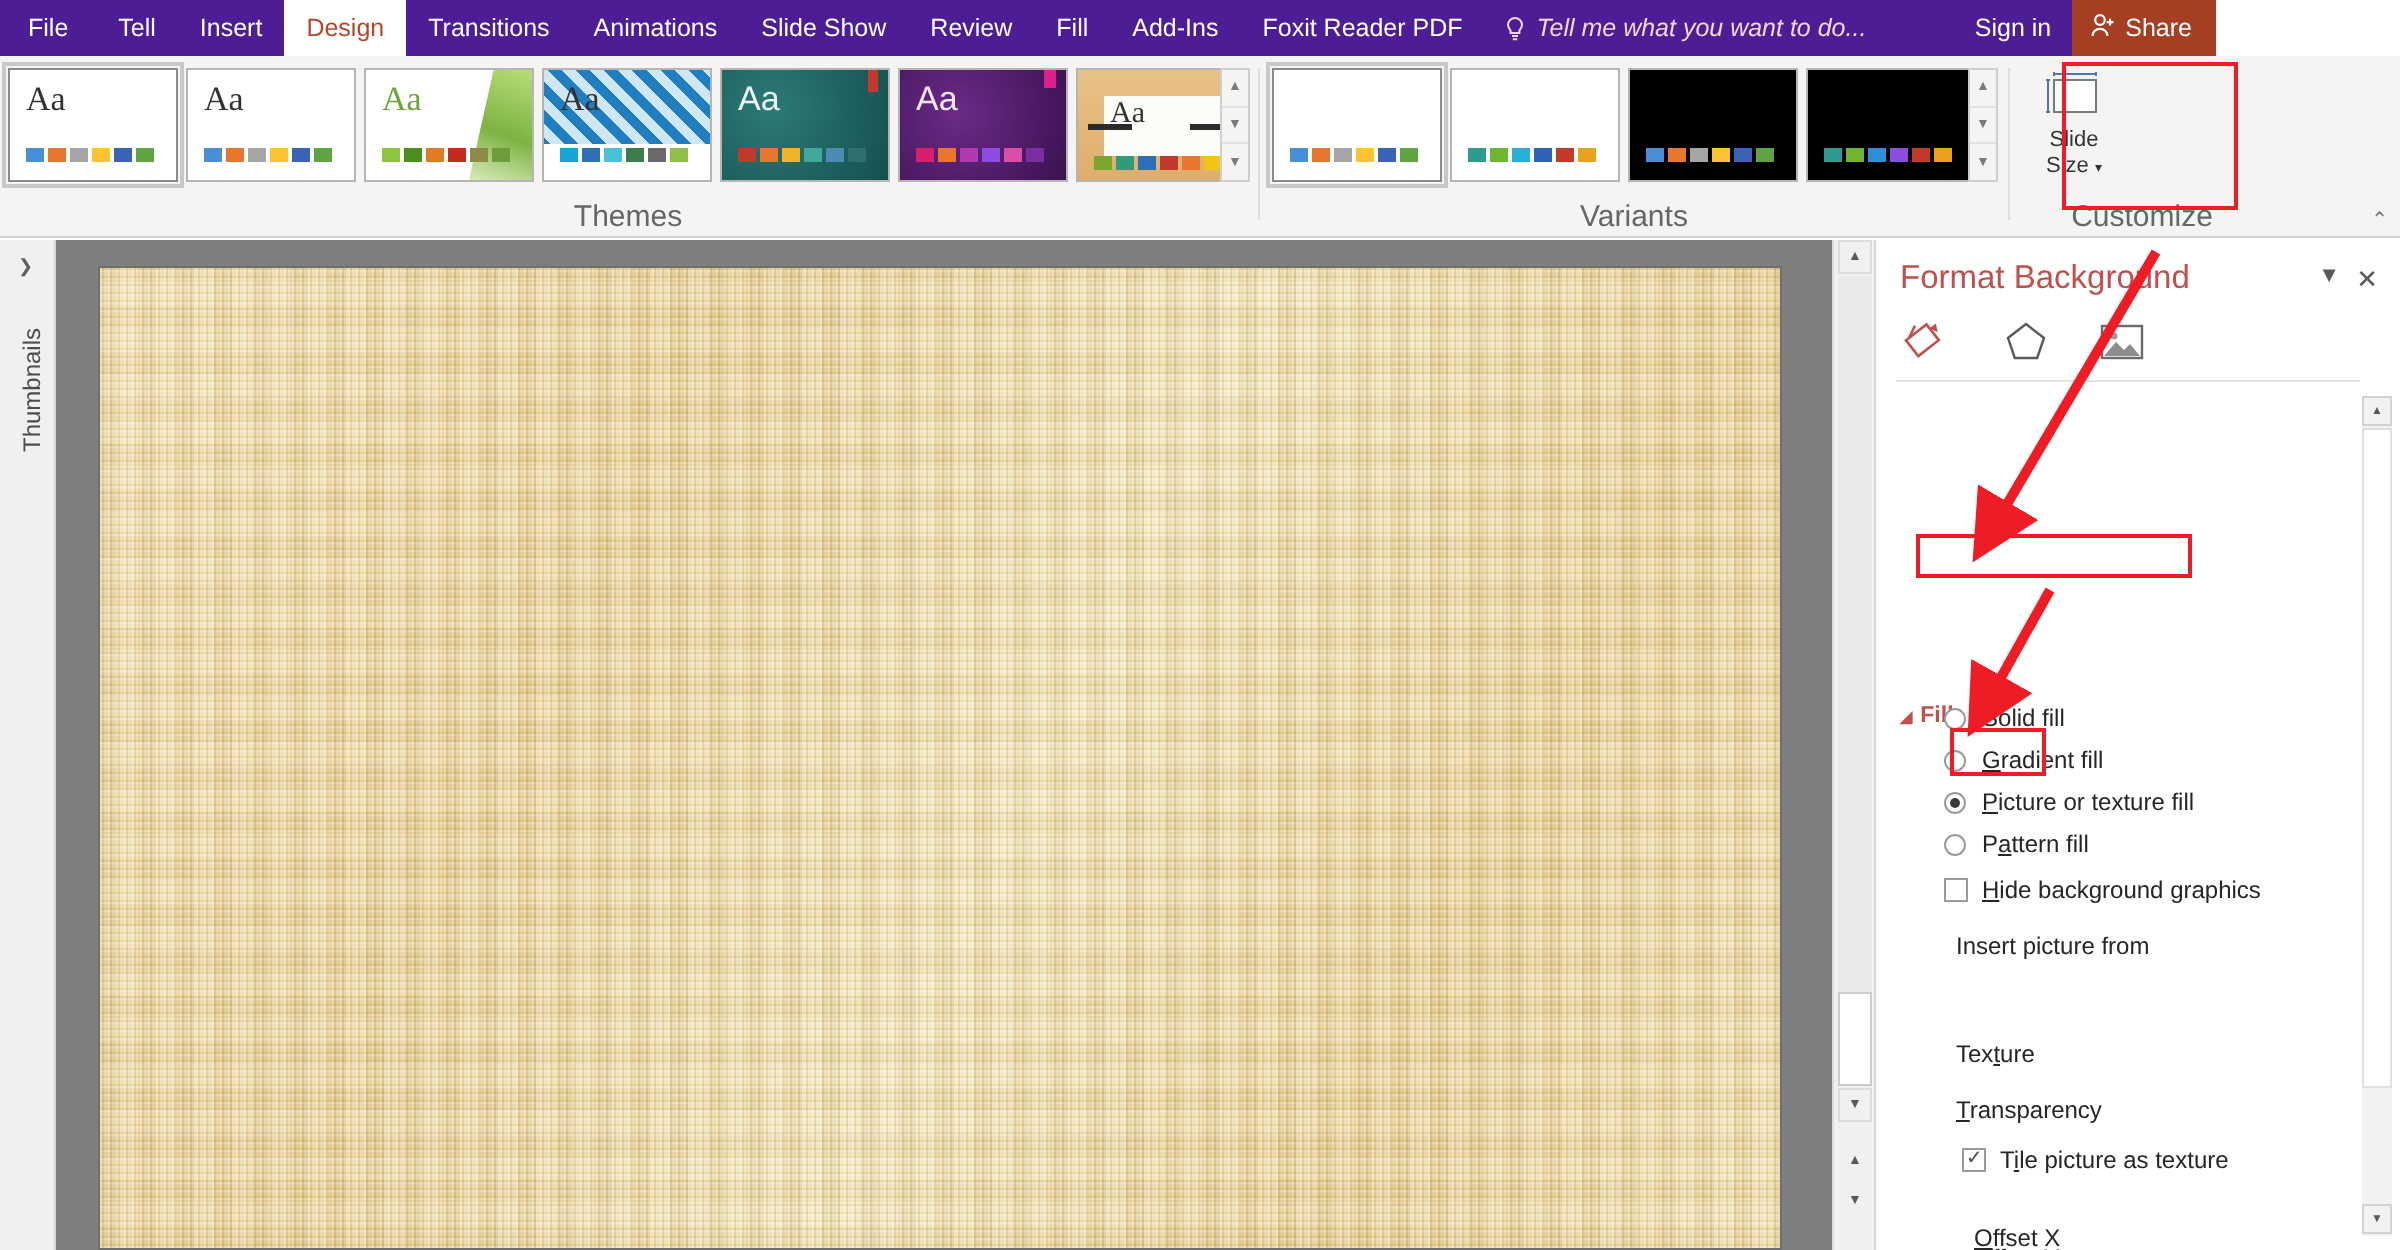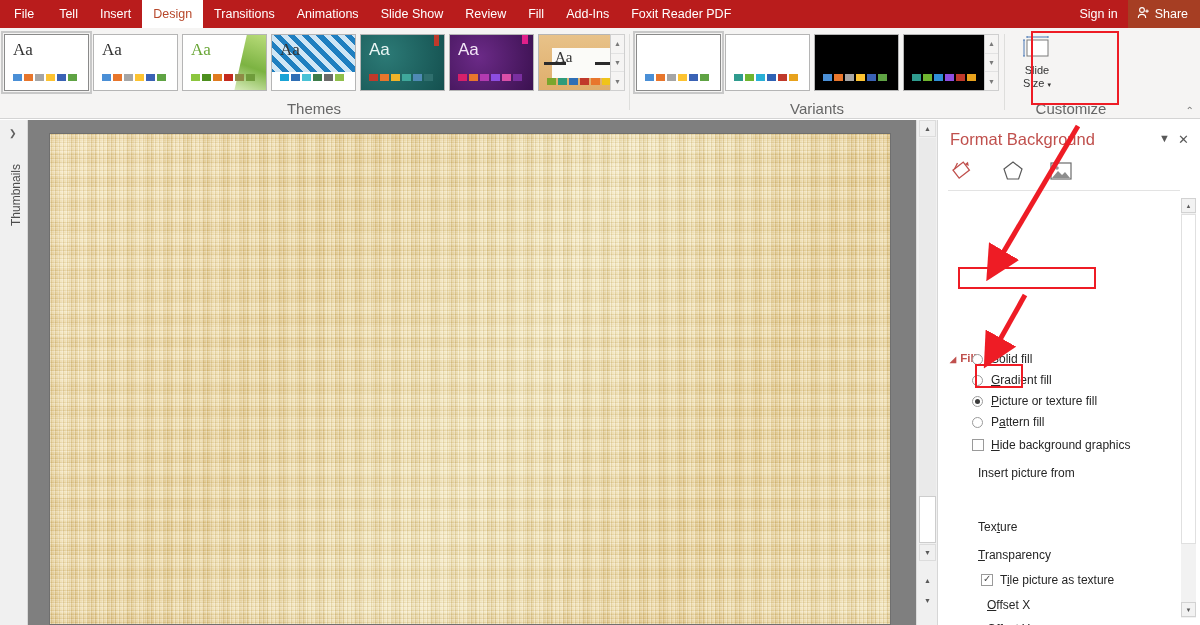--- a/index.html
+++ b/index.html
@@ -6,22 +6,22 @@
   html, body {
     width: 1200px; height: 625px;
     font-family: "Liberation Sans", sans-serif;
     font-size: 12px; color: #262626;
     overflow: hidden; background: #fff;
   }
   .app { position: relative; width: 1200px; height: 625px; }
 
   
   .tabbar {
-    position: absolute; left: 0; top: 0; width: 1200px; height: 28px;
-    background: #b91c1c; display: flex; align-items: stretch;
+    position: absolute; left: 0; top: 0; width: 1108px; height: 28px;
+    background: #4c1d95; display: flex; align-items: stretch;
   }
   .tab {
     display: flex; align-items: center; padding: 0 11px;
     color: #fff; font-size: 12.5px; white-space: nowrap; cursor: default;
   }
   .tab.file { padding: 0 14px; }
   .tab.active {
     background: #fff; color: #b7472a;
   }
   .tellme {
@@ -219,20 +219,29 @@
       </div>
     <div class="tab">
         <span>Fill</span>
       </div>
     <div class="tab">
         <span>Add-Ins</span>
       </div>
     <div class="tab">
         <span>Foxit Reader PDF</span>
       </div>
+    <div class="tellme">
+      <span class="bulb">
+        <svg width="11" height="13" viewBox="0 0 11 13">
+            <path d="M5.5 1C3.6 1 2 2.5 2 4.4c0 1.3.7 2.1 1.3 2.9v1.2h4.4V7.3C8.3 6.5 9 5.7 9 4.4 9 2.5 7.4 1 5.5 1z" fill="none" stroke="#f3d6cf" stroke-width="1"></path>
+            <path d="M4 10h3M4.4 11.6h2.2" stroke="#f3d6cf" stroke-width="1" fill="none"></path>
+          </svg>
+      </span>
+      <span>Tell me what you want to do...</span>
+    </div>
     <div class="spacer"></div>
     <div class="signin">
         <span>Sign in</span>
       </div>
     <div class="share">
       <span>
         <svg width="13" height="13" viewBox="0 0 13 13">
             <circle cx="5" cy="4" r="2.4" fill="none" stroke="#fff" stroke-width="1.1"></circle>
             <path d="M1.3 12c0-2.2 1.7-3.6 3.7-3.6S8.7 9.8 8.7 12" fill="none" stroke="#fff" stroke-width="1.1"></path>
             <path d="M10 3.4v3.4M8.3 5.1h3.4" stroke="#fff" stroke-width="1.1"></path>
@@ -504,21 +513,21 @@
       <div class="row" style="top:204px">
         <span class="lbl" style="left:40px;top:2px"><span class="u">T</span>ransparency</span>
       </div>
 
       <div class="row" style="top:229px">
         <span class="cbx on" style="left:43px;top:3px"></span>
         <span class="lbl" style="left:62px;top:2px">T<span class="u">i</span>le picture as texture</span>
       </div>
 
       <div class="row" style="top:253px">
-        <span class="lbl" style="left:49px;top:3px"><span class="u">O</span>ffset X</span>
+        <span class="lbl" style="left:49px;top:17px"><span class="u">O</span>ffset X</span>
       </div>
 
       <div class="row" style="top:278px">
         <span class="lbl" style="left:49px;top:2px">Offse<span class="u">t</span> Y</span>
       </div>
 
     </div>
   </div>
 
   <div class="anno" style="left:1031px; top:31px; width:88px; height:74px;"></div>

